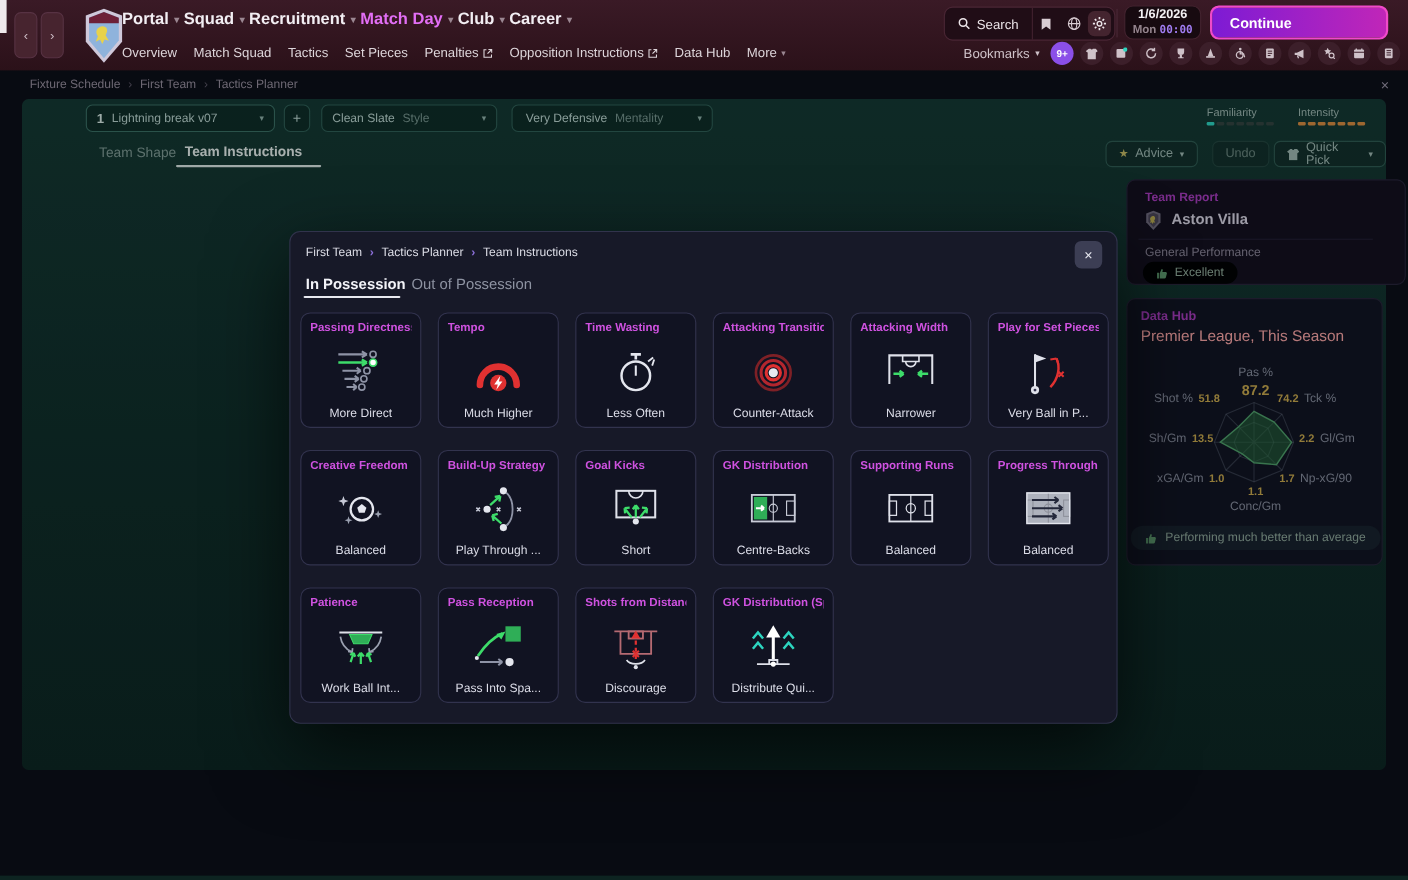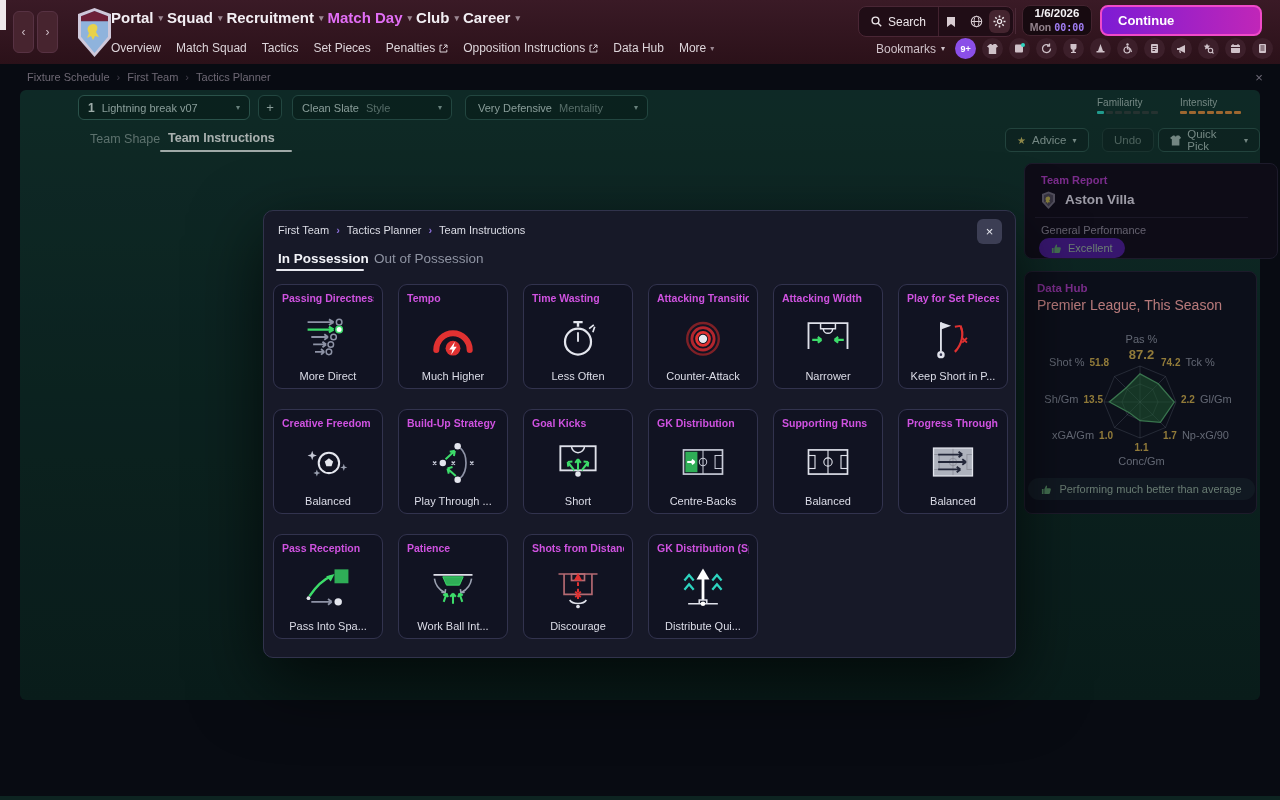--- a/index.html
+++ b/index.html
@@ -79,21 +79,21 @@
     display:flex;align-items:center;padding:0 14px;box-sizing:border-box;}
   .peek{position:absolute;top:198px;height:16px;border:1px solid #32334e;border-bottom:none;border-radius:9px 9px 0 0;
     background:#111322;color:#a73fbd;font-size:9.5px;font-weight:bold;padding:4px 8px 0;box-sizing:border-box;
     overflow:hidden;white-space:nowrap;}
   
   .sidepanel{background:#120f1d;border:1px solid #272338;border-radius:8px;box-sizing:border-box;}
   .sptitle{color:#a83bbd;font-weight:bold;font-size:11px;}
   .club{color:#d8d5e2;font-weight:bold;font-size:13.5px;}
   .divider{height:1px;background:#241f32;}
   .gperf{color:#8b8596;font-size:11px;}
-  .ratepill{display:inline-flex;align-items:center;gap:6px;background:#4c1d95;border-radius:12px;padding:4px 12px;
+  .ratepill{display:inline-flex;align-items:center;gap:6px;background:#000000;border-radius:12px;padding:4px 12px;
     color:#93ad9b;font-size:11px;}
   .dhsub{color:#fca5a5;font-size:14px;}
   .rlab{color:#878c9c;font-size:11px;}
   .rval{color:#c9a84c;font-weight:bold;font-size:10px;}
   .rrow{position:absolute;white-space:nowrap;display:flex;gap:5px;align-items:baseline;}
   .perfpill{display:inline-flex;align-items:center;gap:7px;background:#17202b;border-radius:13px;padding:5px 13px;
     color:#8fa89a;font-size:11px;white-space:nowrap;}
   
   #backdrop{left:0;top:64px;width:1280px;height:736px;background:rgba(4,6,11,.28);z-index:8;}
   #modal{left:263px;top:210px;width:751px;height:446px;background:#171928;border:1px solid #31334c;border-radius:10px;
@@ -650,21 +650,21 @@
         <svg viewBox="0 0 56 56" fill="none">
           <path d="M15 12v32" stroke="#dfe1ea" stroke-width="2"></path>
           <path d="M15 12l11 4-11 4z" fill="#dfe1ea"></path>
           <circle cx="15" cy="47" r="4" fill="#dfe1ea"></circle>
             <circle cx="15" cy="47" r="1.4" fill="#32334e"></circle>
           <path d="M30 44c8-8 10-20 6-28" stroke="#e03131" stroke-width="2.4"></path>
           <path d="M36 16l-6 1m6-1 2 6" stroke="#e03131" stroke-width="2"></path>
           <path d="M38 29l5 5m0-5-5 5" stroke="#e03131" stroke-width="2"></path>
         </svg>
       </div>
-      <div class="cval">Keep Short in P...</div>
+      <div class="cval">Very Ball in P...</div>
     </div>
 
     <div class="card">
       <div class="ctitle">Creative Freedom</div>
       <div class="cicon">
         <svg viewBox="0 0 56 56" fill="none">
           <circle cx="29" cy="29" r="11" stroke="#e4e6ee" stroke-width="2.2"></circle>
           <polygon points="29,24 33.5,27.5 31.8,32.5 26.2,32.5 24.5,27.5" fill="#e4e6ee"></polygon>
           <path d="M11 16l1.3 3.7L16 21l-3.7 1.3L11 26l-1.3-3.7L6 21l3.7-1.3z" fill="#c6c9d6"></path>
           <path d="M16 36l1 2.8 2.8 1-2.8 1-1 2.8-1-2.8-2.8-1 2.8-1z" fill="#9aa0b0"></path>
@@ -755,50 +755,50 @@
               <path d="M12 28h30m0 0-4-3m4 3-4 3"></path>
               <path d="M12 36h24m0 0-4-3m4 3-4 3"></path>
             </g>
           <rect x="7" y="13" width="42" height="30" stroke="#e4e6ee" stroke-width="1.4"></rect>
         </svg>
       </div>
       <div class="cval">Balanced</div>
     </div>
 
     <div class="card">
-      <div class="ctitle">Pass Reception</div>
-      <div class="cicon">
-        <svg viewBox="0 0 56 56" fill="none">
-          <rect x="35" y="9" width="15" height="15" fill="#2fae57"></rect>
-          <path d="M8 38C16 26 25 19 32 16" stroke="#3ddc6a" stroke-width="2.6"></path>
-          <polygon points="35,14 26,16.5 31,22" fill="#3ddc6a"></polygon>
-          <circle cx="7" cy="40" r="2" fill="#e4e6ee"></circle>
-          <path d="M10 44h22m0 0-4-3m4 3-4 3" stroke="#8e93a6" stroke-width="2"></path>
-          <circle cx="39" cy="44" r="4" fill="#e4e6ee"></circle>
-        </svg>
-      </div>
-      <div class="cval">Pass Into Spa...</div>
-    </div>
-
-    <div class="card">
       <div class="ctitle">Patience</div>
       <div class="cicon">
         <svg viewBox="0 0 56 56" fill="none">
           <path d="M7 15h42" stroke="#dfe1ea" stroke-width="2"></path>
           <polygon points="17,17 39,17 35,26 21,26" fill="#2fae57" stroke="#3ddc6a"></polygon>
           <path d="M8 19c1 7 5 12 11 15m-3.5-.5 4 .8.5-4" stroke="#9aa0b0" stroke-width="1.7"></path>
           <path d="M48 19c-1 7-5 12-11 15m3.5-.5-4 .8-.5-4" stroke="#9aa0b0" stroke-width="1.7"></path>
           <g stroke="#3ddc6a" stroke-width="2.2">
               <path d="M18 44l3-9m0 0-3.5 2m3.5-2 1.5 3.8"></path>
               <path d="M28 46V35m0 0-3 3.5m3-3.5 3 3.5"></path>
               <path d="M38 44l-3-9m0 0 3.5 2M35 35l-1.5 3.8"></path>
             </g>
         </svg>
       </div>
       <div class="cval">Work Ball Int...</div>
+    </div>
+
+    <div class="card">
+      <div class="ctitle">Pass Reception</div>
+      <div class="cicon">
+        <svg viewBox="0 0 56 56" fill="none">
+          <rect x="35" y="9" width="15" height="15" fill="#2fae57"></rect>
+          <path d="M8 38C16 26 25 19 32 16" stroke="#3ddc6a" stroke-width="2.6"></path>
+          <polygon points="35,14 26,16.5 31,22" fill="#3ddc6a"></polygon>
+          <circle cx="7" cy="40" r="2" fill="#e4e6ee"></circle>
+          <path d="M10 44h22m0 0-4-3m4 3-4 3" stroke="#8e93a6" stroke-width="2"></path>
+          <circle cx="39" cy="44" r="4" fill="#e4e6ee"></circle>
+        </svg>
+      </div>
+      <div class="cval">Pass Into Spa...</div>
     </div>
 
     <div class="card">
       <div class="ctitle">Shots from Distance</div>
       <div class="cicon">
         <svg viewBox="0 0 56 56" fill="none">
           <g stroke="#b56a72" stroke-width="1.8">
               <path d="M7 14h42"></path>
               <path d="M13 14v22h30V14"></path>
               <rect x="21" y="14" width="14" height="7"></rect>

